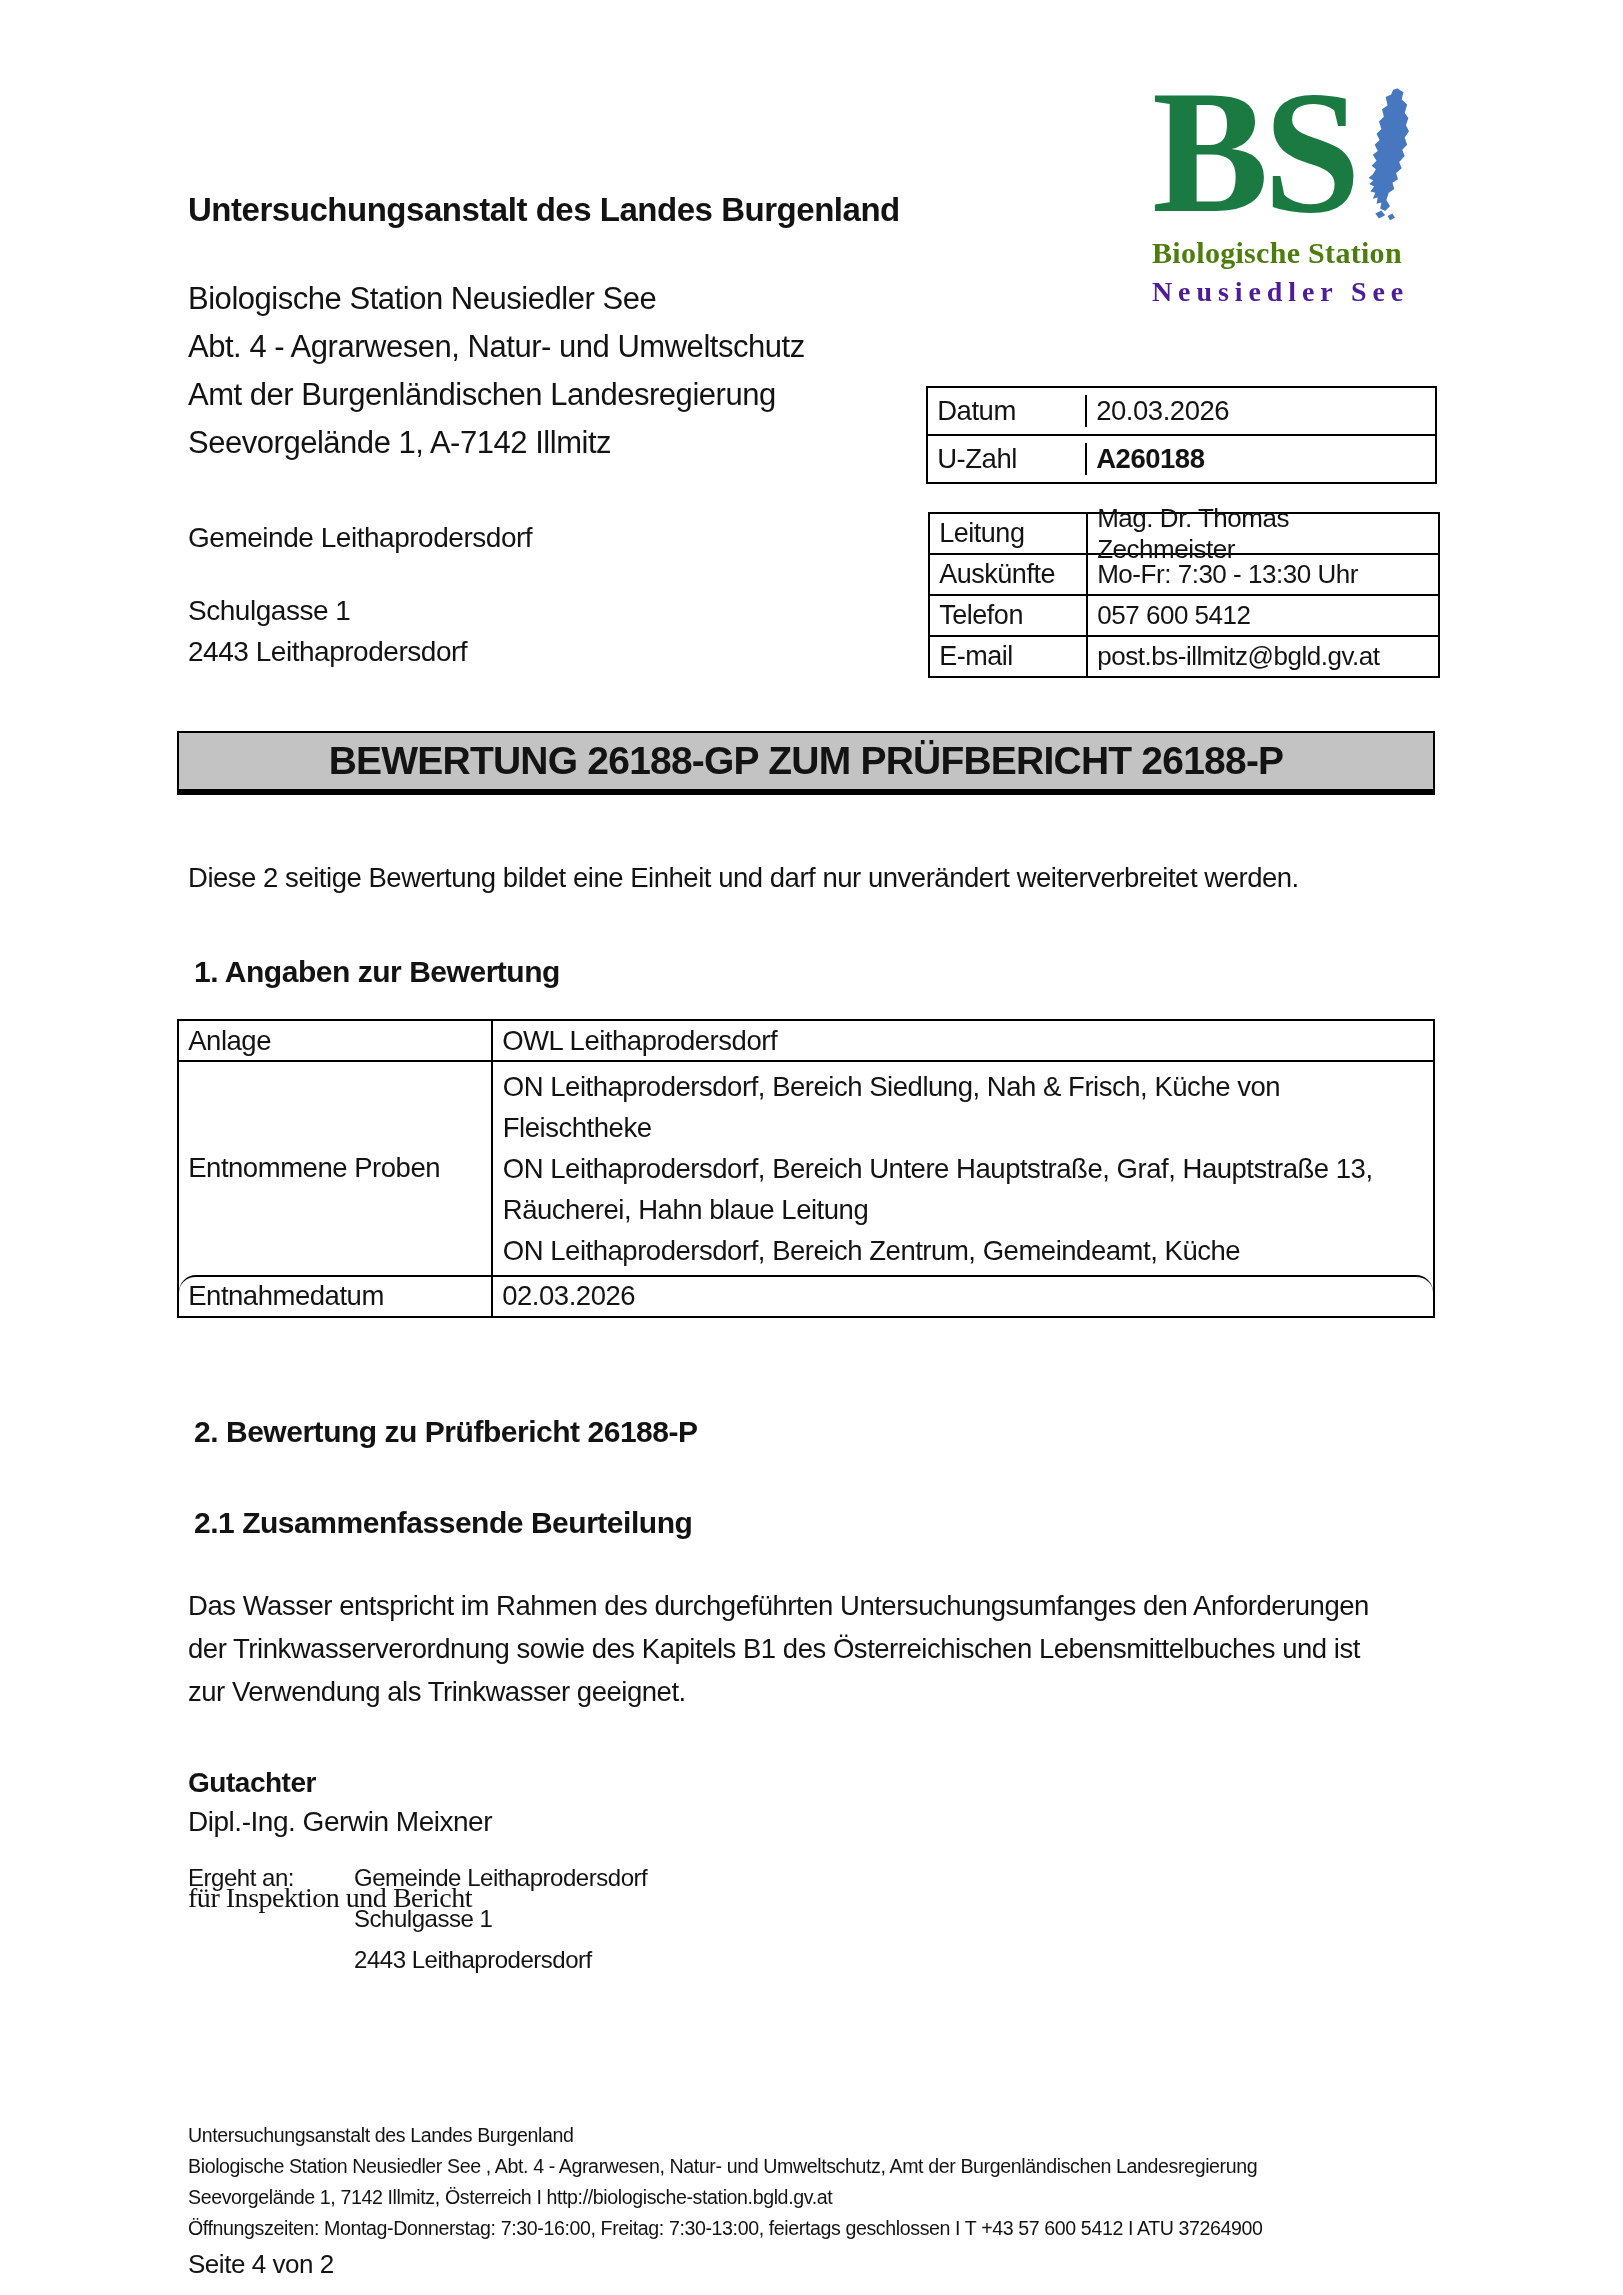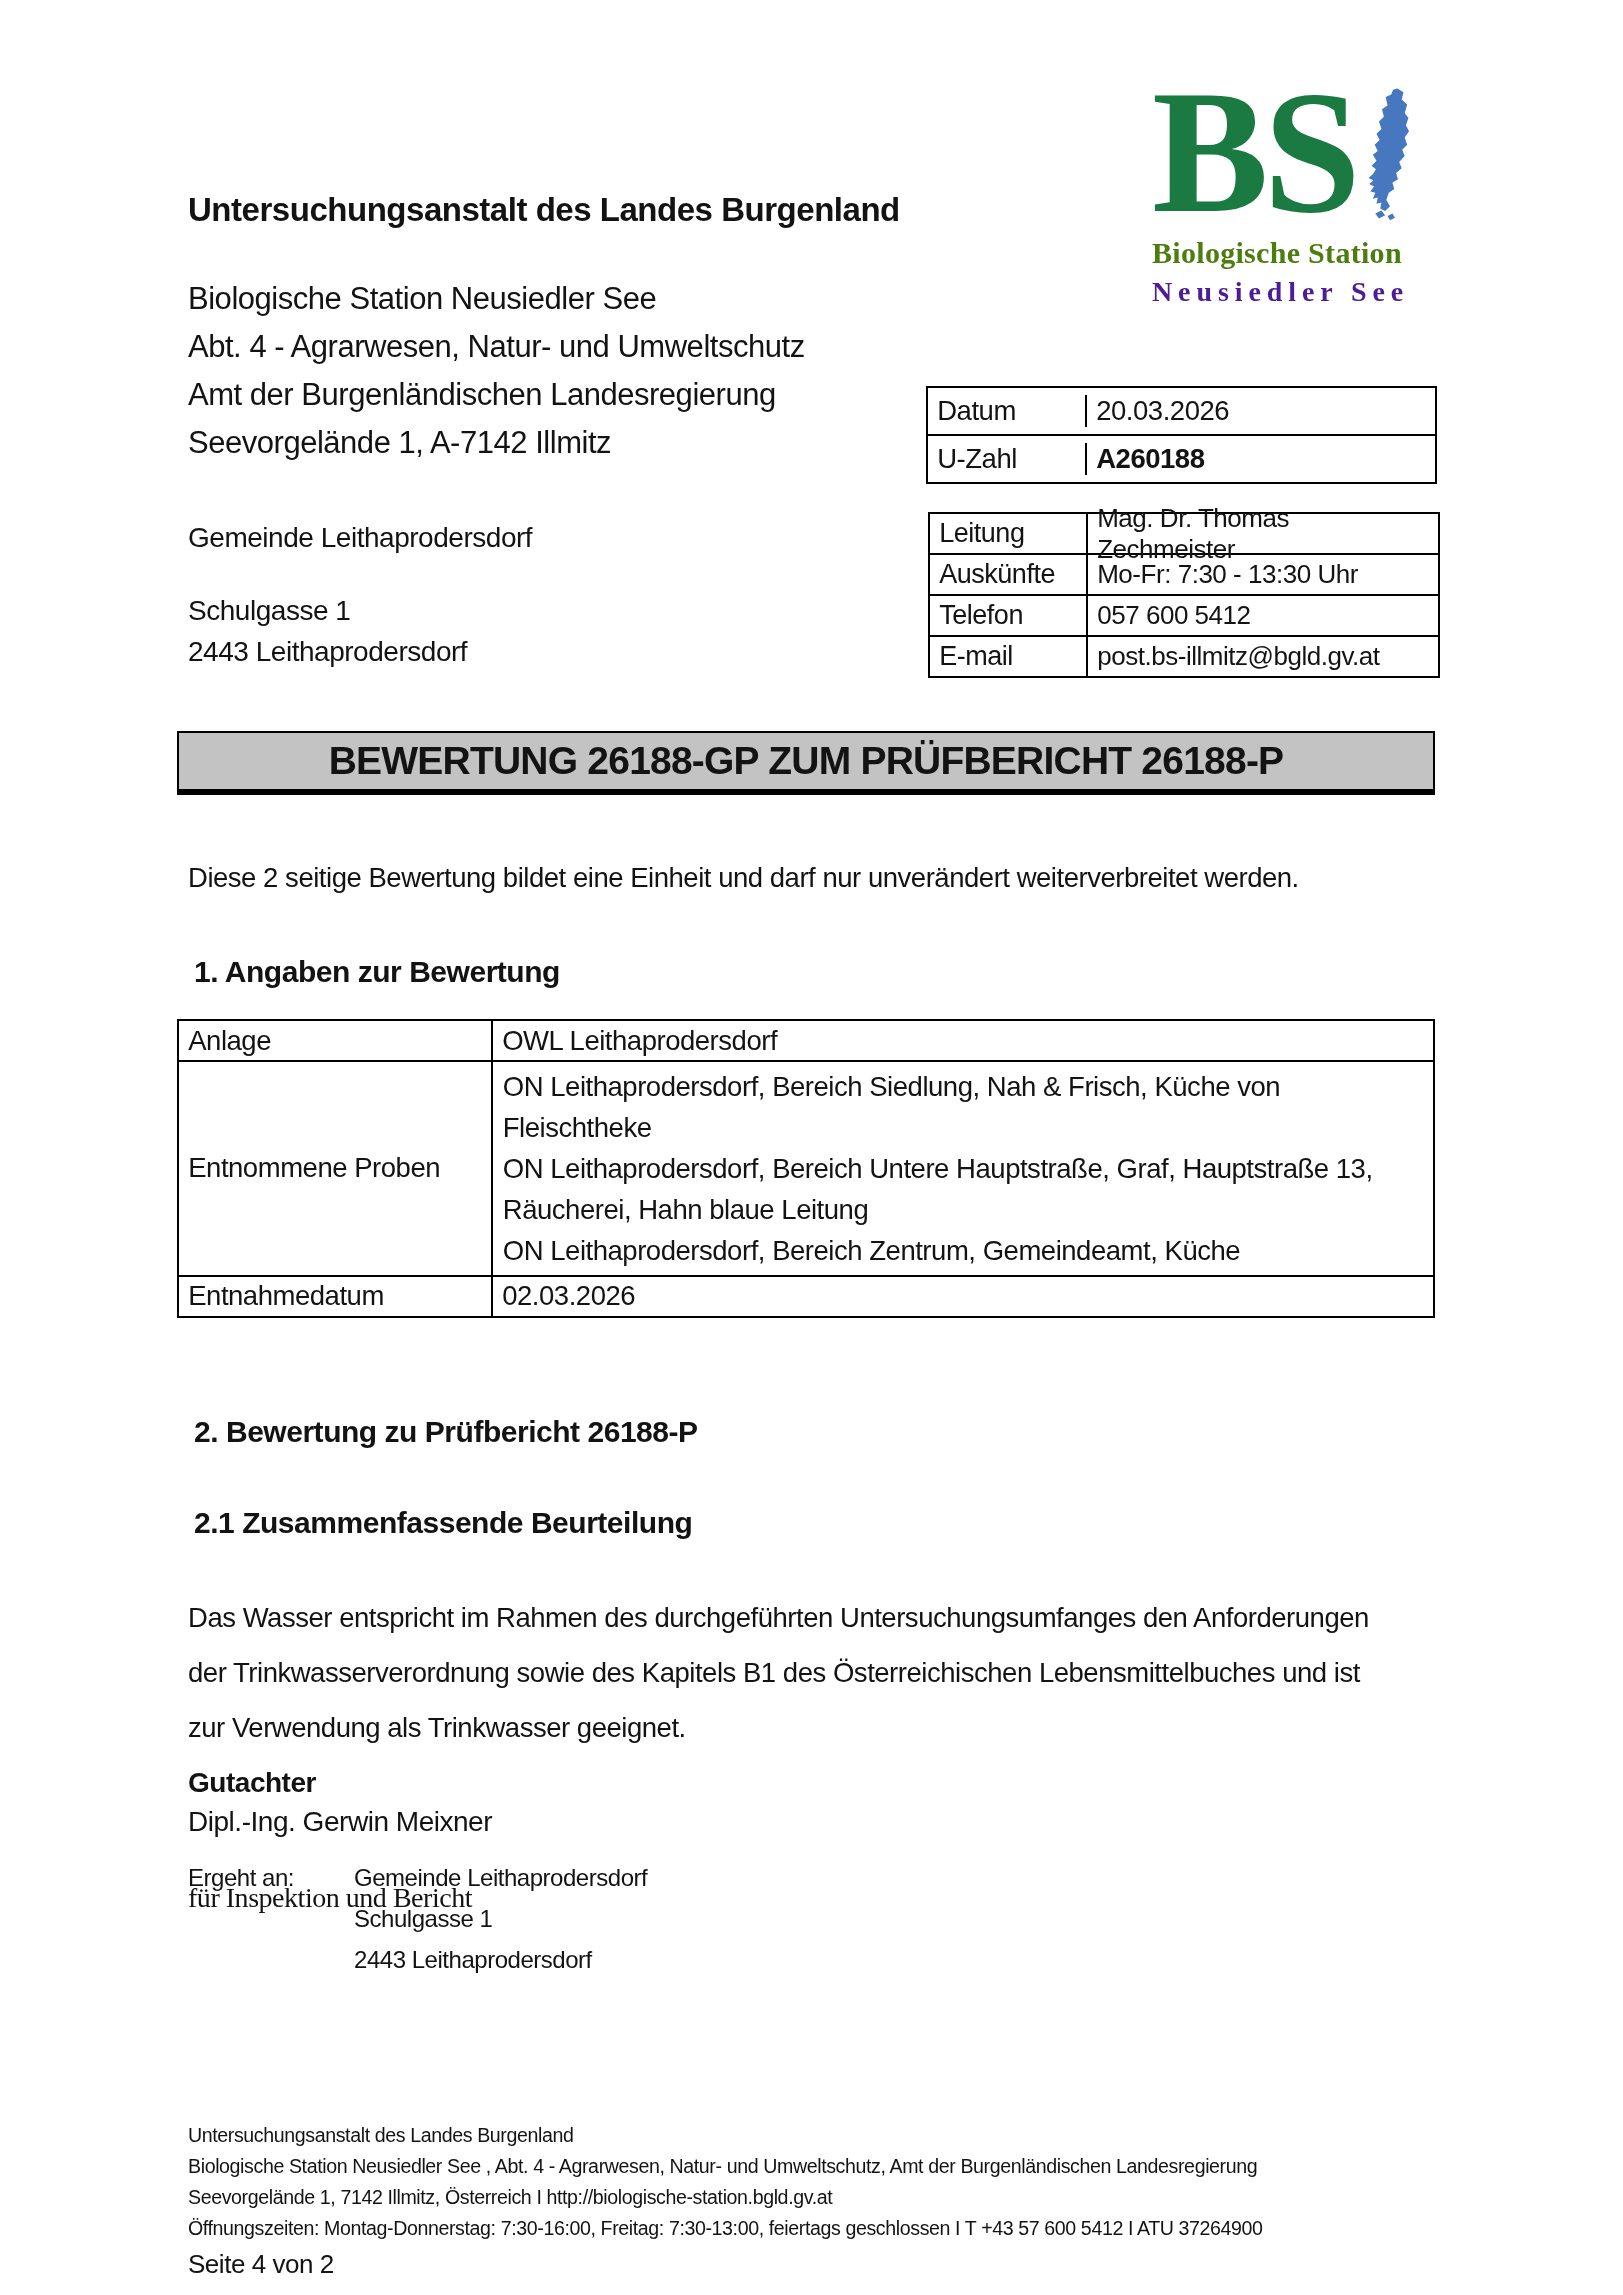--- a/index.html
+++ b/index.html
@@ -75,27 +75,27 @@
   .intro { left:188px; top:862px; font-size:27.5px; white-space:nowrap; }
 
   .h-sec { font-size:30px; font-weight:bold; white-space:nowrap; }
   .h-s1 { left:194px; top:955px; }
   .h-s2 { left:194px; top:1415px; }
   .h-s21 { left:194px; top:1506px; }
 
   
   .s1-tbl { left:177px; top:1019px; width:1254px; font-size:27.5px; }
   .s1-tbl .tbl-label { width:314px; align-items:center; }
-  .s1-tbl .row-single { height:39px; }
+  .s1-tbl .row-single { height:39px;border-radius:17px; }
   .s1-tbl .probe-lines { padding:3.9px 0; flex:1 1 auto; }
   .probe-line { line-height:41px; padding:0 9.8px; white-space:nowrap; }
 
   
   .para { left:188px; top:1584px; font-size:27.5px; }
-  .para-line { line-height:43px; white-space:nowrap;margin-top:12px; }
+  .para-line { line-height:43px; white-space:nowrap; }
 
   .gut-label { left:188px; top:1767px; font-size:28px; font-weight:bold; white-space:nowrap; }
   .gut-name  { left:188px; top:1806px; font-size:28px; white-space:nowrap; }
   .for-line  { left:188px; top:1882px; font-size:28px; white-space:nowrap;font-family:Liberation Serif, serif; }
   .ergeht    { left:188px; top:1857px; font-size:24px; display:flex; }
   .ergeht-label { width:166px; flex:0 0 auto; }
   .ergeht-line { line-height:41px; white-space:nowrap; }
 
   
   .footer { left:188px; top:2120px; }

